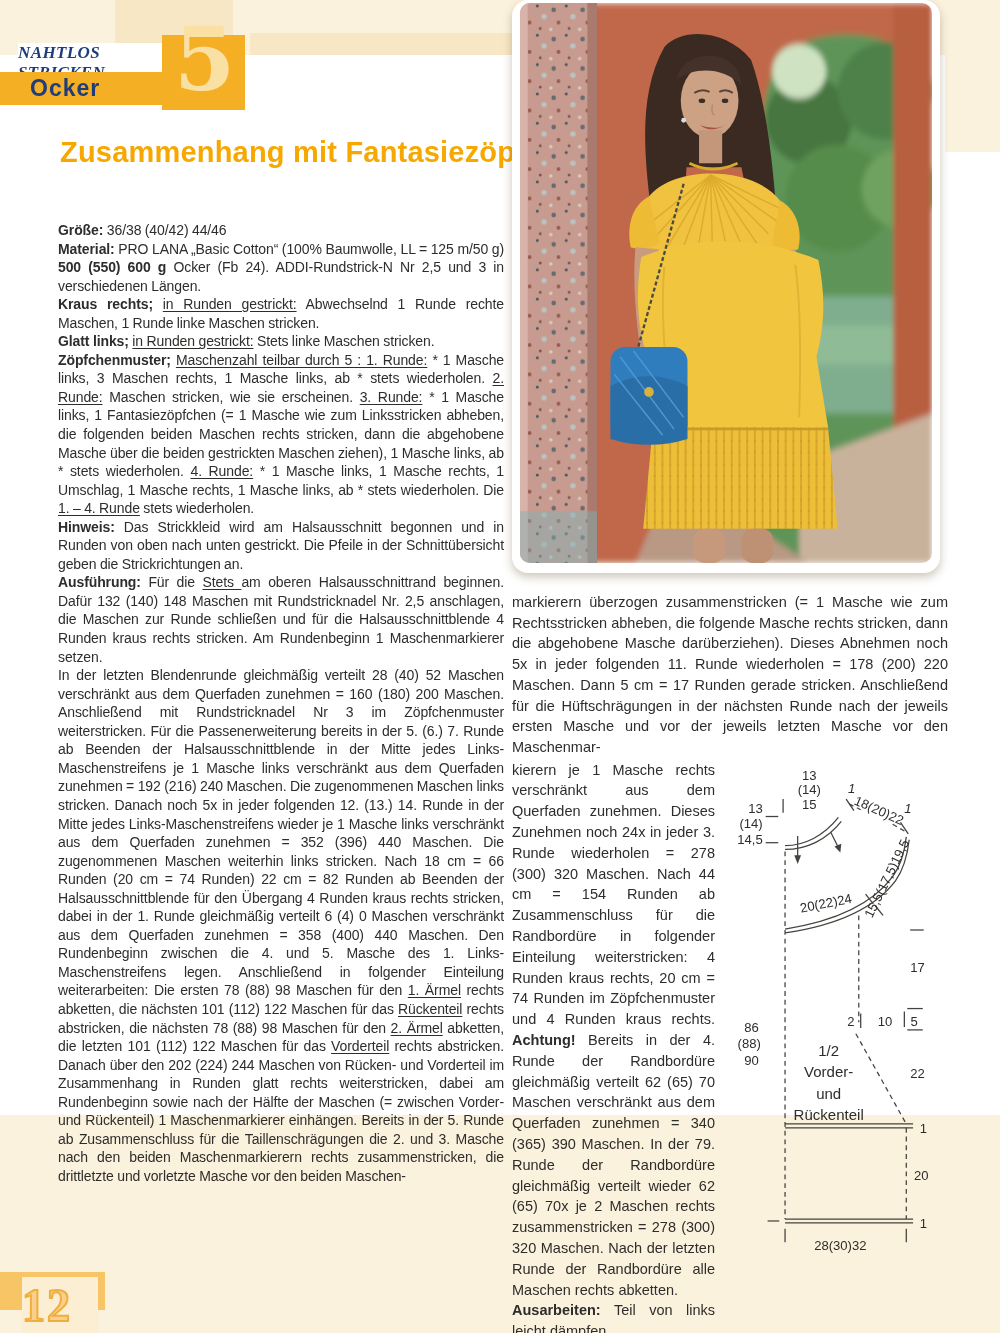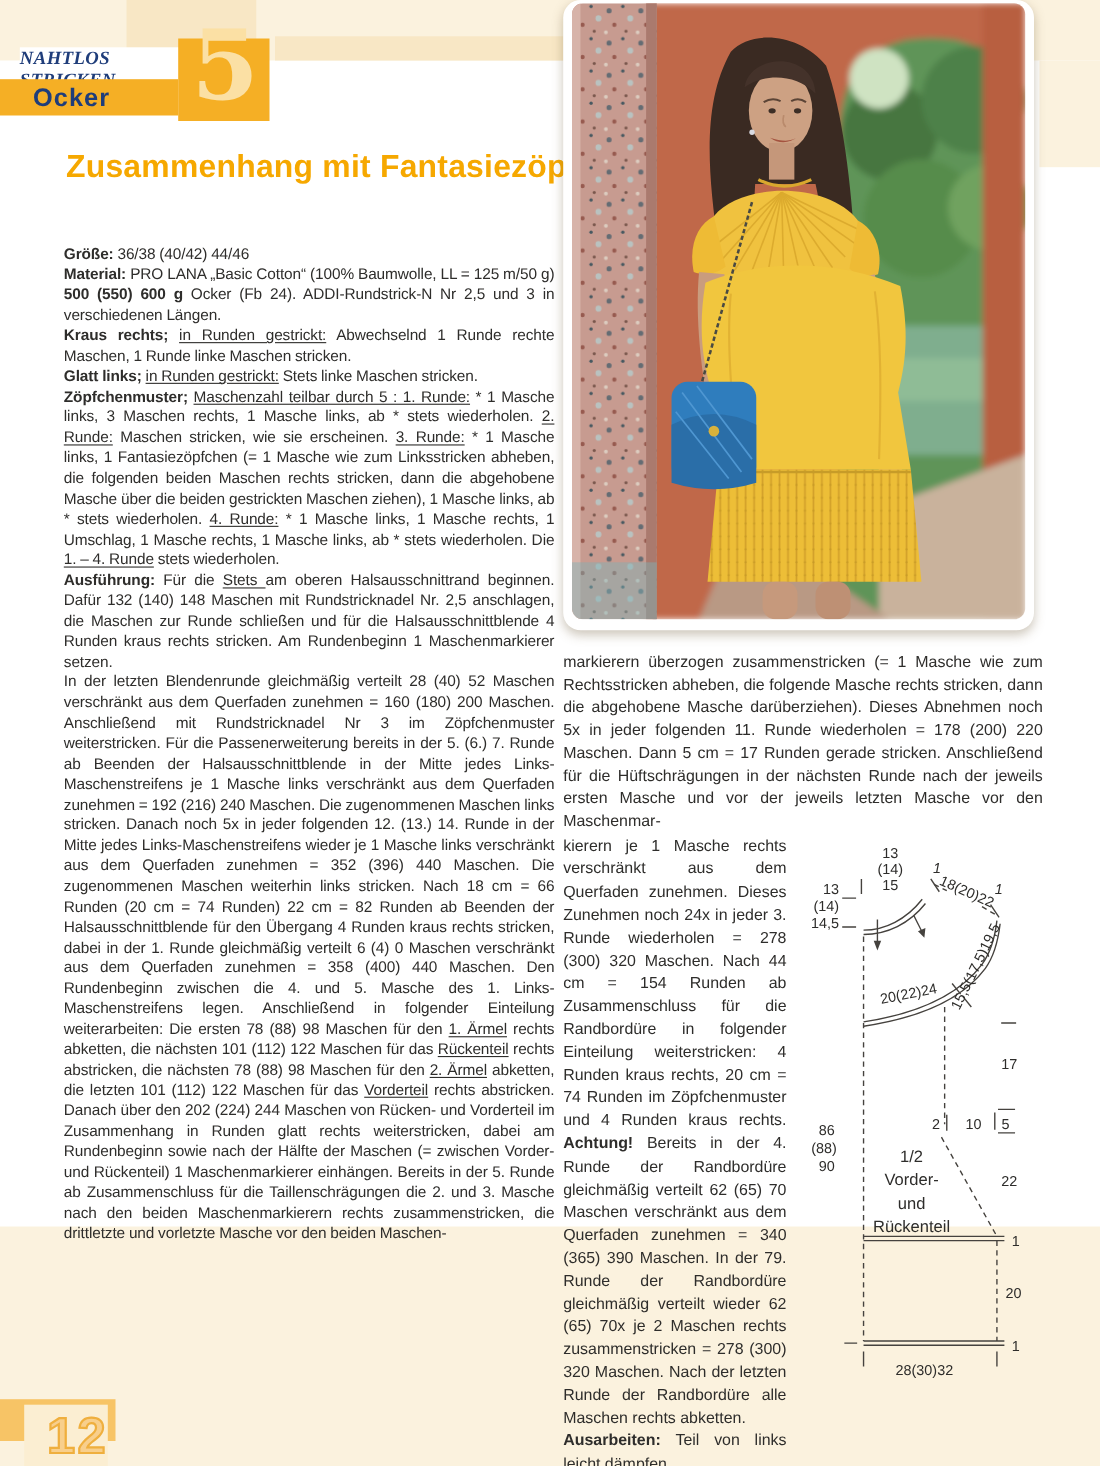--- a/index.html
+++ b/index.html
@@ -42,21 +42,21 @@
   .col-right{left:512px;top:592px;width:436px;font-size:14.5px;line-height:20.7px;text-align:justify;}
   .row{display:flex;margin-top:2px;}
   .narrow{width:203px;font-size:14.5px;line-height:20.8px;text-align:justify;}
   .diagram{width:226px;height:497px;flex:none;margin-left:7px;margin-top:2px;}
   .diagram text{font-family:"Liberation Sans",sans-serif;font-size:13.5px;fill:#2E2D2B;}
   .diagram text.it{font-style:italic;}
   .diagram text.big{font-size:15.5px;}
   
   .pg-bar{left:0;top:1272px;width:105px;height:38px;background:#F7C466;}
   .pg-box{left:22px;top:1277px;width:76px;height:56px;background:#FBEED2;
-    display:flex;align-items:center;justify-content:flex-end;}
+    display:flex;align-items:center;justify-content:flex-start;font-family:Liberation Serif, serif;}
   .pg-box span{font-size:46px;font-weight:bold;letter-spacing:2px;
     color:#F8CF8C;-webkit-text-stroke:2px #EFAF3E;}
 </style>
 </head>
 <body>
 
 <div class="abs sheet"></div>
 <div class="abs band-a"></div>
 <div class="abs band-b"></div>
 <div class="abs band-c"></div>
@@ -175,20 +175,21 @@
     </g>
   </svg>
 </div>
 
 <div class="abs col-left">
     <p><span class="b">Größe: </span><span>36/38 (40/42) 44/46</span></p>
     <p><span class="b">Material: </span><span>PRO LANA „Basic Cotton“ (100% Baumwolle, LL = 125 m/50 g) </span><span class="b">500 (550) 600 g </span><span>Ocker (Fb 24). ADDI-Rundstrick-N Nr 2,5 und 3 in verschiedenen Längen.</span></p>
     <p><span class="b">Kraus rechts; </span><span class="u">in Runden gestrickt:</span><span> Abwechselnd 1 Runde rechte Maschen, 1 Runde linke Maschen stricken.</span></p>
     <p><span class="b">Glatt links; </span><span class="u">in Runden gestrickt:</span><span> Stets linke Maschen stricken.</span></p>
     <p><span class="b">Zöpfchenmuster; </span><span class="u">Maschenzahl teilbar durch 5 : 1. Runde:</span><span> * 1 Masche links, 3 Maschen rechts, 1 Masche links, ab * stets wiederholen. </span><span class="u">2. Runde:</span><span> Maschen stricken, wie sie erscheinen. </span><span class="u">3. Runde:</span><span> * 1 Masche links, 1 Fantasiezöpfchen (= 1 Masche wie zum Linksstricken abheben, die folgenden beiden Maschen rechts stricken, dann die abgehobene Masche über die beiden gestrickten Maschen ziehen), 1 Masche links, ab * stets wiederholen. </span><span class="u">4. Runde:</span><span> * 1 Masche links, 1 Masche rechts, 1 Umschlag, 1 Masche rechts, 1 Masche links, ab * stets wiederholen. Die </span><span class="u">1. – 4. Runde</span><span> stets wiederholen.</span></p>
+    <p><span class="b">Hinweis: </span><span>Das Strickkleid wird am Halsausschnitt begonnen und in Runden von oben nach unten gestrickt. Die Pfeile in der Schnittübersicht geben die Strickrichtungen an.</span></p>
     <p><span class="b">Ausführung: </span><span>Für die </span><span class="u">Stets </span><span>am oberen Halsausschnittrand beginnen. Dafür 132 (140) 148 Maschen mit Rundstricknadel Nr. 2,5 anschlagen, die Maschen zur Runde schließen und für die Halsausschnittblende 4 Runden kraus rechts stricken. Am Rundenbeginn 1 Maschenmarkierer setzen.</span></p>
     <p><span>In der letzten Blendenrunde gleichmäßig verteilt 28 (40) 52 Maschen verschränkt aus dem Querfaden zunehmen = 160 (180) 200 Maschen. Anschließend mit Rundstricknadel Nr 3 im Zöpfchenmuster weiterstricken. Für die Passenerweiterung bereits in der 5. (6.) 7. Runde ab Beenden der Halsausschnittblende in der Mitte jedes Links-Maschenstreifens je 1 Masche links verschränkt aus dem Querfaden zunehmen = 192 (216) 240 Maschen. Die zugenommenen Maschen links stricken. Danach noch 5x in jeder folgenden 12. (13.) 14. Runde in der Mitte jedes Links-Maschenstreifens wieder je 1 Masche links verschränkt aus dem Querfaden zunehmen = 352 (396) 440 Maschen. Die zugenommenen Maschen weiterhin links stricken. Nach 18 cm = 66 Runden (20 cm = 74 Runden) 22 cm = 82 Runden ab Beenden der Halsausschnittblende für den Übergang 4 Runden kraus rechts stricken, dabei in der 1. Runde gleichmäßig verteilt 6 (4) 0 Maschen verschränkt aus dem Querfaden zunehmen = 358 (400) 440 Maschen. Den Rundenbeginn zwischen die 4. und 5. Masche des 1. Links-Maschenstreifens legen. Anschließend in folgender Einteilung weiterarbeiten: Die ersten 78 (88) 98 Maschen für den </span><span class="u">1. Ärmel</span><span> rechts abketten, die nächsten 101 (112) 122 Maschen für das </span><span class="u">Rückenteil</span><span> rechts abstricken, die nächsten 78 (88) 98 Maschen für den </span><span class="u">2. Ärmel</span><span> abketten, die letzten 101 (112) 122 Maschen für das </span><span class="u">Vorderteil</span><span> rechts abstricken. Danach über den 202 (224) 244 Maschen von Rücken- und Vorderteil im Zusammenhang in Runden glatt rechts weiterstricken, dabei am Rundenbeginn sowie nach der Hälfte der Maschen (= zwischen Vorder- und Rückenteil) 1 Maschenmarkierer einhängen. Bereits in der 5. Runde ab Zusammenschluss für die Taillenschrägungen die 2. und 3. Masche nach den beiden Maschenmarkierern rechts zusammenstricken, die drittletzte und vorletzte Masche vor den beiden Maschen-</span></p>
   </div>
 
 <div class="abs col-right">
   <div class="intro">
       <p><span>markierern überzogen zusammenstricken (= 1 Masche wie zum Rechtsstricken abheben, die folgende Masche rechts stricken, dann die abgehobene Masche darüberziehen). Dieses Abnehmen noch 5x in jeder folgenden 11. Runde wiederholen = 178 (200) 220 Maschen. Dann 5 cm = 17 Runden gerade stricken. Anschließend für die Hüftschrägungen in der nächsten Runde nach der jeweils ersten Masche und vor der jeweils letzten Masche vor den Maschenmar-</span></p>
     </div>
   <div class="row">
     <div class="narrow">

